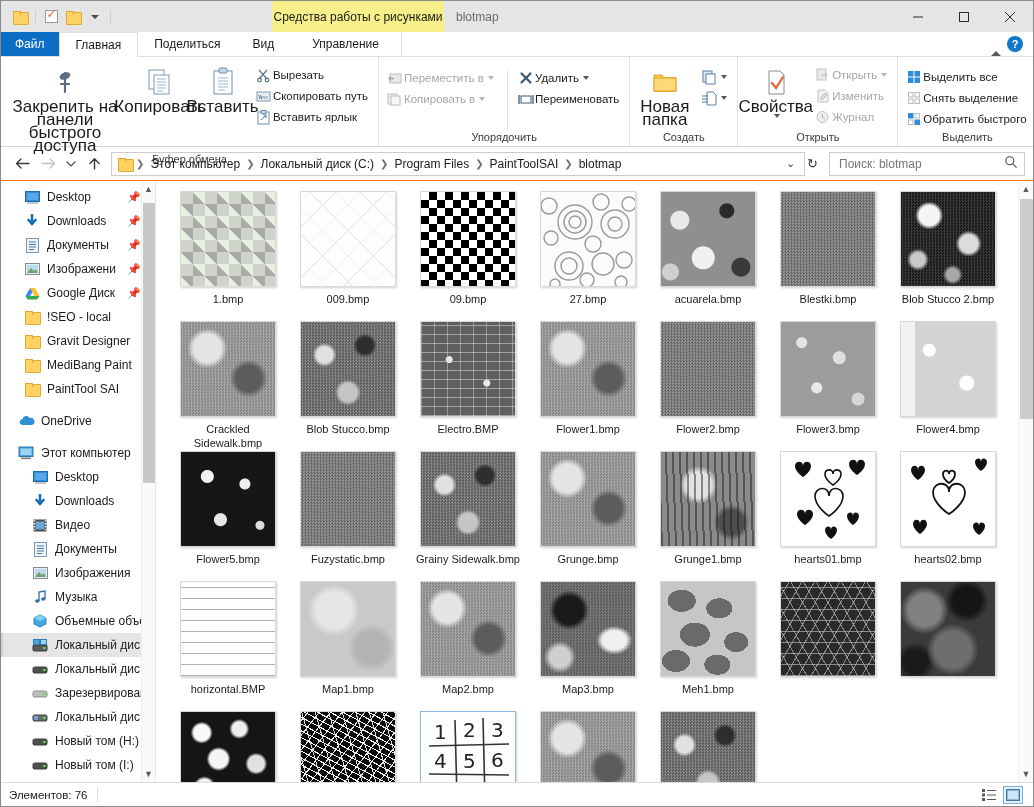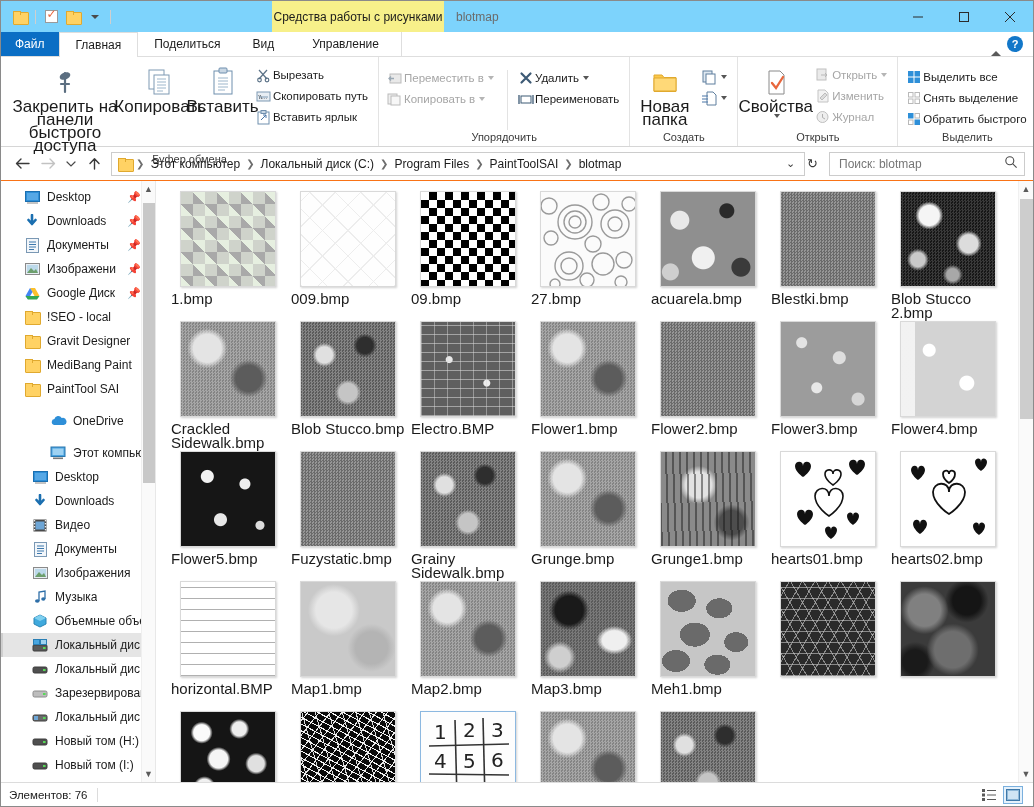--- a/index.html
+++ b/index.html
@@ -17,21 +17,21 @@
     position: relative;
     border: 1px solid #8a8a8a;
     background: #ffffff;
     display: flex; flex-direction: column;
     overflow: hidden;
   }
 
   
   .titlebar {
     height: 31px; flex: 0 0 31px;
-    background: #7dd3fc;
+    background: #e5e5e5;
     display: flex; align-items: center;
     position: relative;
   }
   .qat { display: flex; align-items: center; padding-left: 8px; gap: 0px; }
   .qat-btn {
     width: 22px; height: 22px;
     display: flex; align-items: center; justify-content: center;
   }
   .qat-sep { width: 1px; height: 14px; background: #cfcfcf; margin: 0 4px; }
   .folder-ico { width: 14px; height: 12px; position: relative; display:inline-block;}
@@ -209,21 +209,21 @@
   }
   .navitem.sel { background:#e5e5e5; }
   .navitem.sel:before {
     content:""; position:absolute; left:0; top:0; bottom:0; width:2px; background:#cfcfcf;
   }
   .navitem .lbl { overflow:hidden; }
   .navitem .pin {
     position:absolute; right: 14px; color:#8a8a8a; font-size: 11px;
   }
   .nav-ic { width:18px; flex:0 0 18px; height:16px; display:flex;align-items:center;justify-content:center;}
-  .ind1 { padding-left: 8px; margin-left: 40px; }
+  .ind1 { padding-left: 16px; }
   .ind2 { padding-left: 22px; }
   .ind3 { padding-left: 30px; }
   .spacer8 { height: 8px; }
 
   .sb-scroll {
     position:absolute; right:0; top:0; bottom:0; width:14px;
     background:#fafafa; border-left:1px solid #efefef;
   }
   .sb-arrow {
     height:16px; display:flex;align-items:center;justify-content:center;
@@ -249,22 +249,22 @@
   }
   .thumb {
     width: 96px; height: 96px;
     border: 1px solid #d9d9d9;
     background: #f2f2f2;
     box-shadow: 1px 1px 2px rgba(0,0,0,0.18);
     overflow: hidden; position: relative;
   }
   .thumb.sel { border-color:#8cb8e0; }
   .fname {
-    margin-top: 5px; font-size: 15px; color: #1b1b1b;
-    line-height: 14px; width: 114px;
+    margin-top: 5px; font-size: 11px; color: #1b1b1b;
+    text-align:center; line-height: 14px; width: 114px;
     word-wrap: break-word;
   }
   .content-sb {
     position:absolute; right:0; top:0; bottom:0; width:15px;
     background:#fafafa; border-left:1px solid #f0f0f0;
   }
   .content-sb .sb-arrow { height:16px; }
   .content-thumb2 {
     position:absolute; left:1px; width:13px; background:#cdcdcd;
   }

